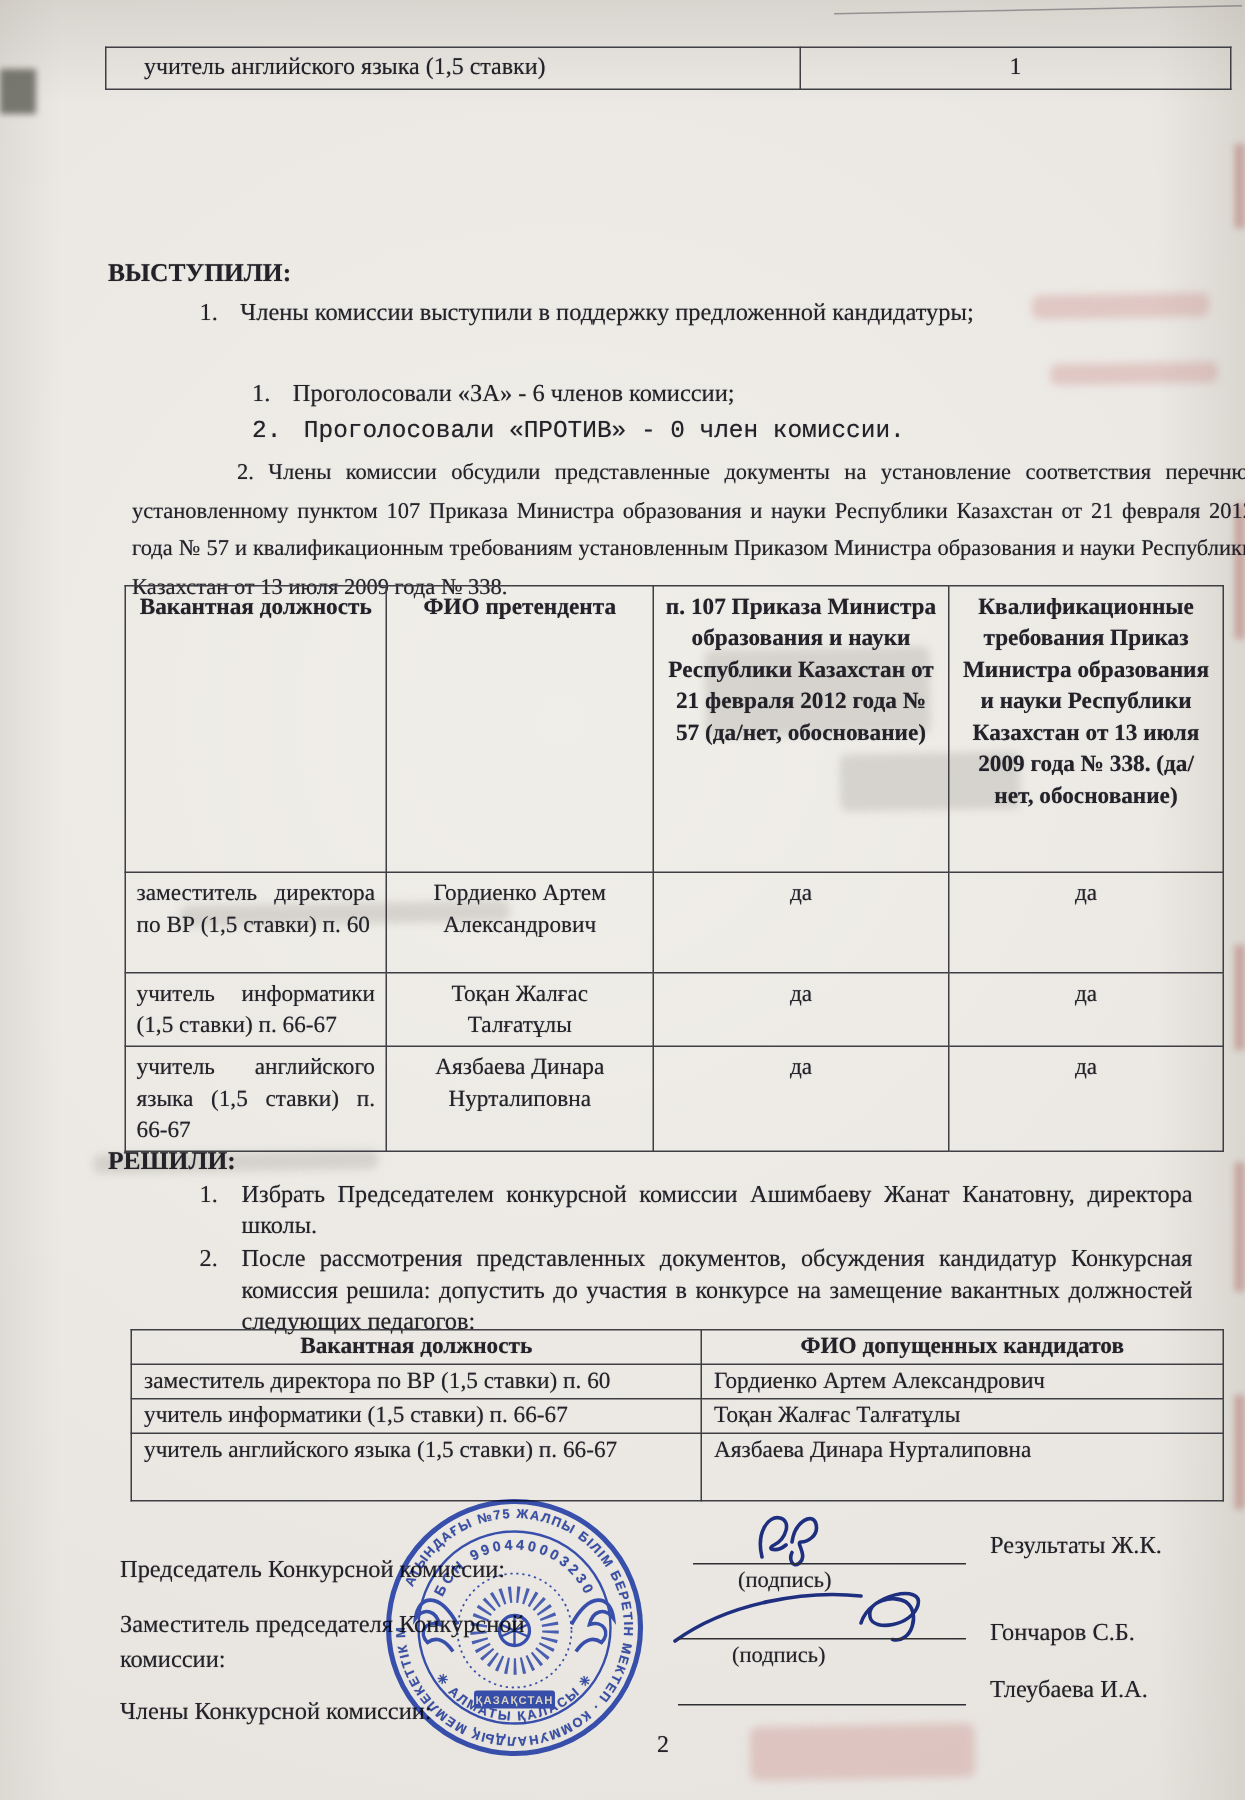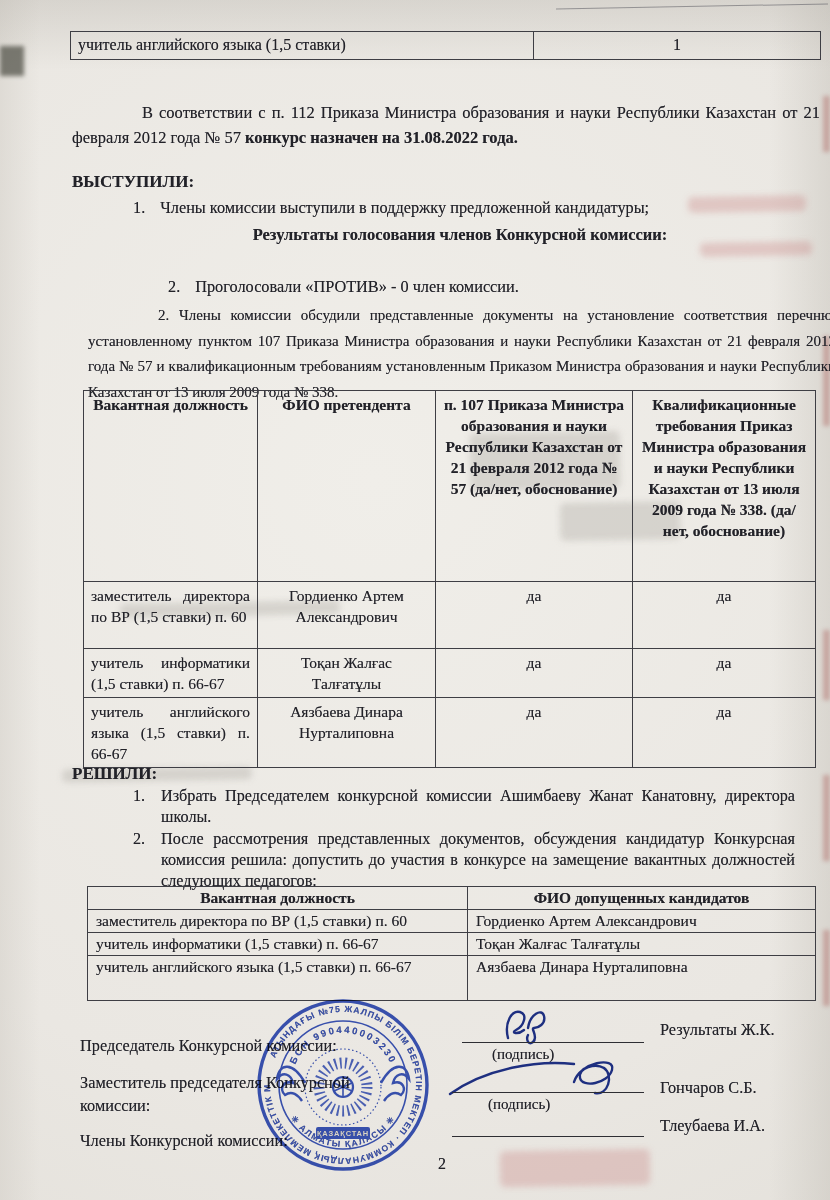--- a/index.html
+++ b/index.html
@@ -11,21 +11,21 @@
       radial-gradient(140% 95% at 45% 40%, #f0eee9 0%, #eae7e2 55%, #dfdcd5 100%);
     font-family:"Liberation Serif","DejaVu Serif",serif;
     color:#222228;
     text-shadow:0 0 .6px rgba(30,30,45,.5);
   }
   table{border-collapse:collapse;position:absolute;table-layout:fixed;background:transparent;}
   td,th{border:1.6px solid #3e3e44;vertical-align:top;font-weight:normal;overflow:hidden;}
 
   
   .t-top{left:70px;top:31px;width:750px;font-size:16px;}
-  .t-top td{height:25px;padding:1px 7px;line-height:24px;}
+  .t-top td{height:25px;padding:1px 25px;line-height:24px;}
   .t-top .c2{text-align:center;}
 
   
   .para{position:absolute;margin:0;text-align:justify;}
   #para1{left:72px;top:100px;width:748px;font-size:16.5px;line-height:25px;text-indent:70px;}
   #para2{left:88px;top:303px;width:748px;font-size:15px;line-height:25.5px;text-indent:70px;}
 
   .hdr-bold{position:absolute;font-weight:bold;font-size:17px;}
   .numline{position:absolute;font-size:16.3px;white-space:nowrap;}
   .numline .num{margin-right:15px;}
@@ -101,28 +101,29 @@
         <col style="width:287px">
       </colgroup>
     <tbody>
         <tr>
       <td>учитель английского языка (1,5 ставки)</td>
       <td class="c2">1</td>
     </tr>
   </tbody>
     </table>
 
-  <p class="para" id="para1"><span>В соответствии с п. 112 Приказа Министра образования и науки Республики Казахстан от 21 февраля 2012 года № 57 </span><b>конкурс назначен на 31.08.2022 года.</b></p>
 
   <div class="hdr-bold" style="left:72px;top:172px;">ВЫСТУПИЛИ:</div>
   <div class="numline" style="left:133px;top:198px;text-align:center;">
     <span class="num">1.</span><span>Члены комиссии выступили в поддержку предложенной кандидатуры;</span>
   </div>
-  <div id="results-head">Результаты голосования членов Конкурсной комиссии:</div>
-  <div class="numline" style="left:168px;top:277px;">
+  <div class="numline" style="left:168px;top:252px;">
+    <span class="num">1.</span><span>Проголосовали «ЗА» - 6 членов комиссии;</span>
+  </div>
+  <div class="numline" style="left:168px;top:277px;font-family:Liberation Mono, monospace;">
     <span class="num">2.</span><span>Проголосовали «ПРОТИВ» - 0 член комиссии.</span>
   </div>
 
   <p class="para" id="para2">2. Члены комиссии обсудили представленные документы на установление соответствия перечню, установленному пунктом 107 Приказа Министра образования и науки Республики Казахстан от 21 февраля 2012 года № 57 и квалификационным требованиям установленным Приказом Министра образования и науки Республики Казахстан от 13 июля 2009 года № 338.</p>
 
   <table class="t-main">
     <colgroup>
         <col style="width:174px">
         <col style="width:178px">
         <col style="width:197px">

